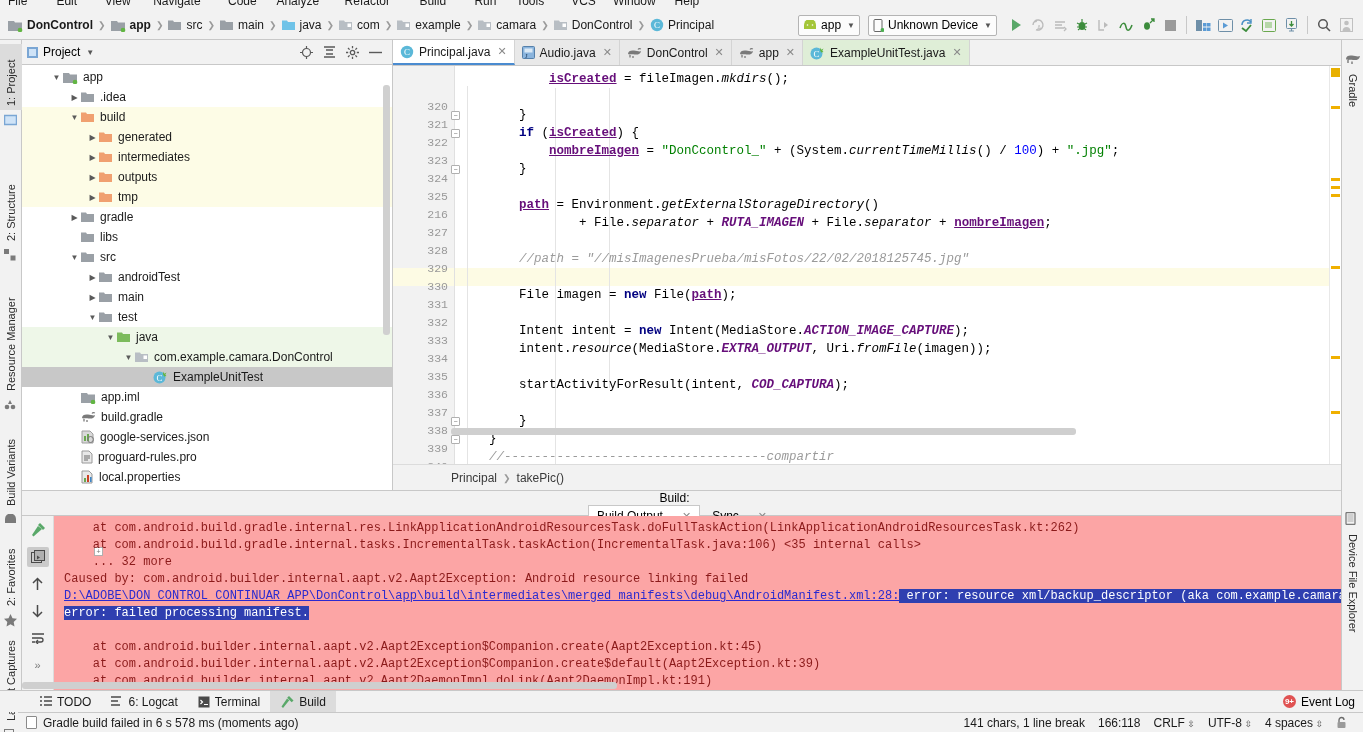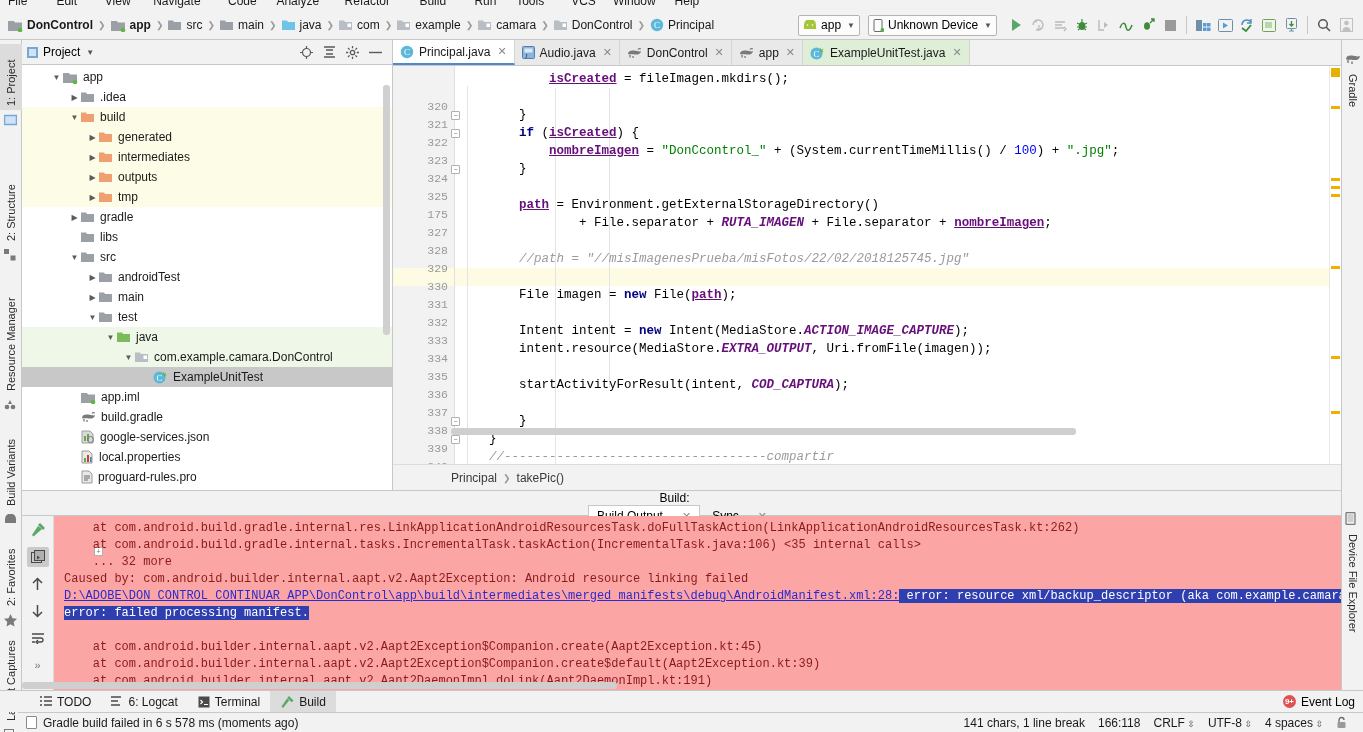--- a/index.html
+++ b/index.html
@@ -146,21 +146,21 @@
   }
   .hlrow {
     position:absolute; left:0; right:0; height:18px; background:#fdfbe4;
   }
   .indentguide { position:absolute; width:1px; background:#e4e4e4; }
   .kw  { color:#000080; font-weight:bold; }
   .str { color:#008000; }
   .num { color:#0000ff; }
   .fld { color:#660e7a; font-weight:bold; }
   .cnst{ color:#660e7a; font-style:italic; font-weight:bold; }
-  .stat{ }
+  .stat{ font-style:italic; }
   .cmt { color:#9a9a9a; font-style:italic; }
   .und { text-decoration:underline; }
 
   #codescroll-v {
     position:absolute; right:2px; top:240px; width:7px; height:70px;
     background:#cfcfcf; border-radius:3px;
   }
   #codescroll-h {
     position:absolute; left:58px; bottom:29px; width:625px; height:7px;
     background:#cfcfcf; border-radius:3px;
@@ -784,38 +784,38 @@
             <path d="M1 1h8l3 3v9H1z" fill="#d9d9d9" stroke="#a0a0a0"></path>
             <path d="M3 11V6h2v5zM6 11V4h2v7z" fill="#6aa84f"></path>
             <circle cx="9.5" cy="9.5" r="3" fill="none" stroke="#777"></circle>
           </svg>
         </span>
         <span class="tlabel">google-services.json</span>
       </div>
       <div class="trow" style="padding-left: 46px;">
         <span class="twist"></span>
         <span style="display: inline-flex; align-items: center;">
+          <svg width="12" height="14" viewBox="0 0 12 14">
+            <path d="M1 1h7l3 3v9H1z" fill="#e8e8e8" stroke="#9a9a9a"></path>
+            <path d="M3 6h6M3 8h6M3 10h4" stroke="#6a6a6a" stroke-width="1"></path>
+          </svg>
+        </span>
+        <span class="tlabel">proguard-rules.pro</span>
+      </div>
+      <div class="trow" style="padding-left: 46px;">
+        <span class="twist"></span>
+        <span style="display: inline-flex; align-items: center;">
           <svg width="13" height="14" viewBox="0 0 13 14">
             <path d="M1 1h7l3 3v9H1z" fill="#e8e8e8" stroke="#9a9a9a"></path>
             <rect x="3" y="8" width="2" height="4" fill="#6aa84f"></rect>
             <rect x="6" y="5" width="2" height="7" fill="#cc4125"></rect>
             <rect x="9" y="7" width="1.6" height="5" fill="#3d85c6"></rect>
           </svg>
         </span>
         <span class="tlabel">local.properties</span>
-      </div>
-      <div class="trow" style="padding-left: 46px;">
-        <span class="twist"></span>
-        <span style="display: inline-flex; align-items: center;">
-          <svg width="12" height="14" viewBox="0 0 12 14">
-            <path d="M1 1h7l3 3v9H1z" fill="#e8e8e8" stroke="#9a9a9a"></path>
-            <path d="M3 6h6M3 8h6M3 10h4" stroke="#6a6a6a" stroke-width="1"></path>
-          </svg>
-        </span>
-        <span class="tlabel">proguard-rules.pro</span>
       </div>
     </div>
   <div id="projscroll"></div>
 </div>
 
 <div id="editorwrap">
   <div id="tabs">
       <div class="etab active">
         <span style="display: inline-flex; align-items: center;">
           <svg width="14" height="14" viewBox="0 0 14 14">
@@ -876,21 +876,21 @@
         <div style="position: absolute; left: 0px; right: 0px; height: 18px; background: rgb(253, 251, 228); top: 202px;"></div>
         <div class="lnum" style="top: 4px;">320</div>
         <div class="lnum" style="top: 22px;">321</div>
         <div class="lnum" style="top: 40px;">322</div>
         <div class="foldmark" style="top: 45px;">−</div>
         <div class="lnum" style="top: 58px;">323</div>
         <div class="foldmark" style="top: 63px;">−</div>
         <div class="lnum" style="top: 76px;">324</div>
         <div class="lnum" style="top: 94px;">325</div>
         <div class="foldmark" style="top: 99px;">−</div>
-        <div class="lnum" style="top: 112px;">175</div>
+        <div class="lnum" style="top: 112px;">216</div>
         <div class="lnum" style="top: 130px;">327</div>
         <div class="lnum" style="top: 148px;">328</div>
         <div class="lnum" style="top: 166px;">329</div>
         <div class="lnum" style="top: 184px;">330</div>
         <div class="lnum" style="top: 202px;">331</div>
         <div class="lnum" style="top: 220px;">332</div>
         <div class="lnum" style="top: 238px;">333</div>
         <div class="lnum" style="top: 256px;">334</div>
         <div class="lnum" style="top: 274px;">335</div>
         <div class="lnum" style="top: 292px;">336</div>

